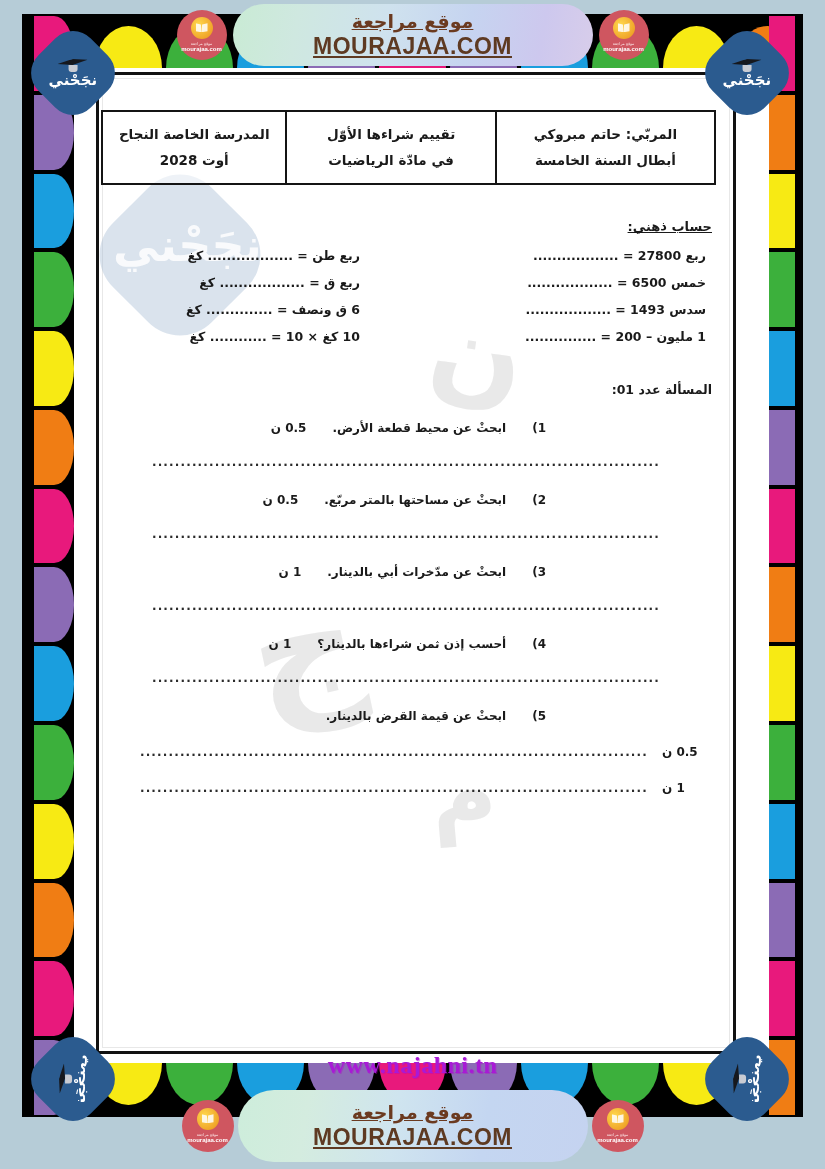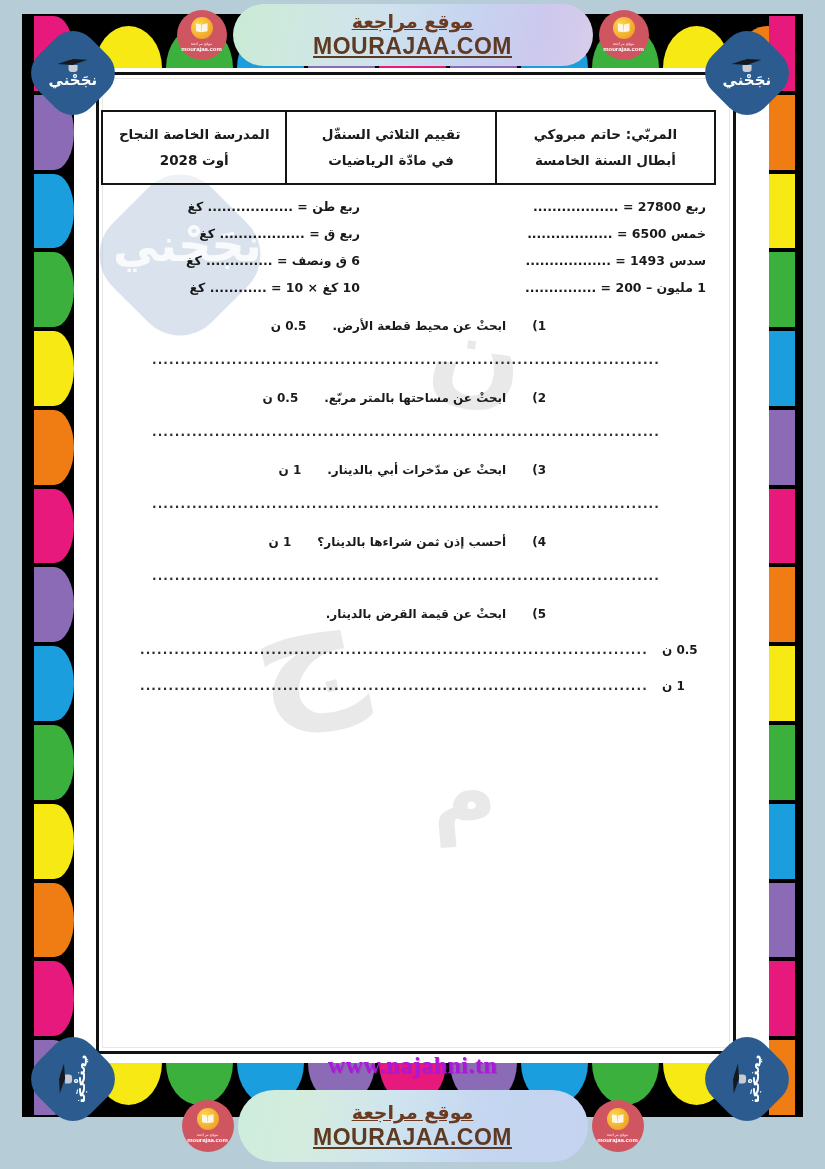--- a/index.html
+++ b/index.html
@@ -393,47 +393,49 @@
 <div id="content">
 
   <table class="hdr">
     <tbody>
         <tr>
       <td class="c-teach">
         <div>المربّي: حاتم مبروكي</div>
         <div>أبطال السنة الخامسة</div>
       </td>
       <td class="c-eval">
-        <div>تقييم الثلاثي السنةّل</div>
+        <div>تقييم شراءها الأوّل</div>
         <div>في مادّة الرياضيات</div>
       </td>
       <td class="c-school">
         <div>المدرسة الخاصة النجاح</div>
         <div>أوت 2028</div>
       </td>
     </tr>
   </tbody>
     </table>
 
+  <div class="sec-title">حساب ذهني:</div>
 
   <div class="calc-wrap">
     <div class="calc-col right">
       <div class="calc-line">ربع طن = .................. كغ</div>
       <div class="calc-line">ربع ق = .................. كغ</div>
       <div class="calc-line">6 ق ونصف = .............. كغ</div>
       <div class="calc-line">10 كغ × 10 = ............ كغ</div>
     </div>
     <div class="calc-col left">
       <div class="calc-line">ربع 27800 = ..................</div>
       <div class="calc-line">خمس 6500 = ..................</div>
       <div class="calc-line">سدس 1493 = ..................</div>
       <div class="calc-line">1 مليون – 200 = ...............</div>
     </div>
   </div>
 
+  <div class="prob-title">المسألة عدد 01:</div>
 
   <div class="q-row">
     <span class="q-num">1)</span>
     <span class="q-text">ابحثْ عن محيط قطعة الأرض.</span>
     <span class="q-pts">0.5 ن</span>
   </div>
   <div class="dotline">.........................................................................................</div>
 
   <div class="q-row">
     <span class="q-num">2)</span>

